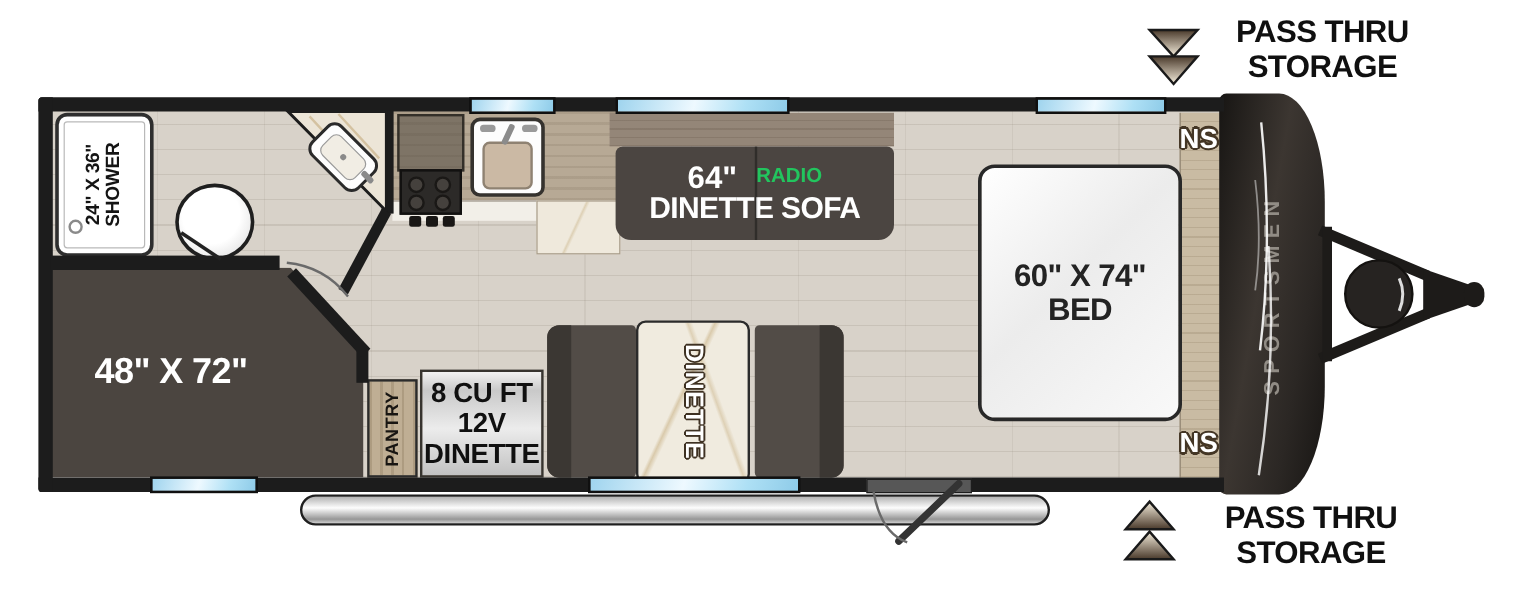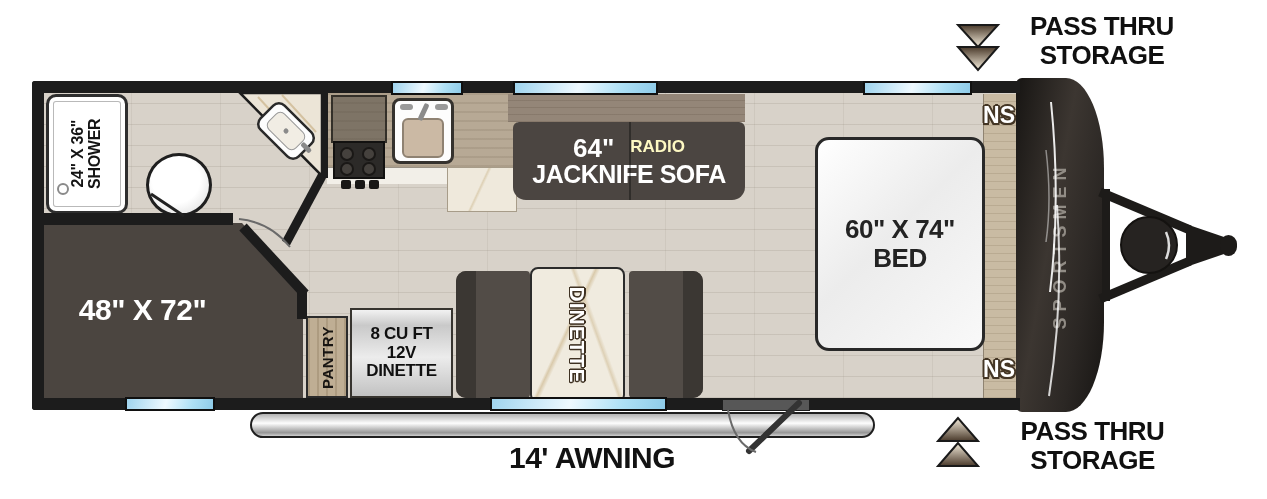--- a/index.html
+++ b/index.html
@@ -57,31 +57,31 @@
   .ksink .h1,.ksink .h2{position:absolute;top:3px;width:13px;height:6px;background:#9a9a9a;border-radius:3px;}
   .ksink .h1{left:5px;} .ksink .h2{left:40px;}
   
   .sofa-back{left:508px;top:94px;width:237px;height:28px;z-index:2;background:#948678;
     background-image:repeating-linear-gradient(0deg, rgba(60,45,30,.14) 0 1px, transparent 1px 7px);}
   .sofa-seat{left:513px;top:122px;width:232px;height:78px;z-index:2;background:#4b4541;border-radius:6px 6px 13px 13px;
     display:flex;flex-direction:column;align-items:center;justify-content:center;}
   .sofa-seat .divider{position:absolute;left:116px;top:0;width:2px;height:100%;background:rgba(0,0,0,.35);}
   .sofa-line1{display:flex;align-items:flex-start;gap:16px;}
   .sofa-size{color:#fff;font-weight:bold;font-size:26px;line-height:1;}
-  .sofa-radio{color:#fef9c3;font-weight:bold;font-size:17px;line-height:1;margin-top:3px;}
+  .sofa-radio{color:#22c55e;font-weight:bold;font-size:17px;line-height:1;margin-top:3px;}
   .sofa-name{color:#fff;font-weight:bold;font-size:25px;line-height:1.05;letter-spacing:-0.5px;white-space:nowrap;}
   
   .pantry{left:306px;top:316px;width:42px;height:82px;z-index:2;background:#bfae94;border:2px solid #2b2b2b;box-sizing:border-box;
     background-image:repeating-linear-gradient(90deg, rgba(90,70,40,.18) 0 2px, transparent 2px 9px);
     display:flex;align-items:center;justify-content:center;}
   .pantry .rot{transform:rotate(-90deg);font-weight:bold;font-size:15px;color:#181512;letter-spacing:0.5px;}
   .fridge{left:350px;top:308px;width:103px;height:90px;z-index:2;border:2px solid #37342f;box-sizing:border-box;
     background:linear-gradient(180deg,#f2f2f2,#c9c9c9 18%,#ececec 55%,#c2c2c2);
     display:flex;flex-direction:column;align-items:center;justify-content:center;}
-  .fridge div{font-weight:bold;font-size:17px;line-height:1.1;color:#101010;letter-spacing:-0.3px;}
+  .fridge div{font-weight:bold;font-size:23px;line-height:1.1;color:#101010;letter-spacing:-0.3px;}
   
   .bench{position:absolute;top:271px;width:74px;height:127px;background:#524c47;z-index:2;box-sizing:border-box;}
   .bench.left{left:456px;border-radius:10px 4px 4px 10px;}
   .bench.right{left:629px;width:74px;border-radius:4px 10px 10px 4px;}
   .bench .back{position:absolute;top:0;width:20px;height:100%;background:#3b3733;}
   .bench.left .back{left:0;border-radius:10px 0 0 10px;}
   .bench.right .back{right:0;border-radius:0 10px 10px 0;}
   .dtable{left:530px;top:267px;width:95px;height:136px;z-index:2;background:#f0ebdf;border:2px solid #2b2b2b;border-radius:8px;box-sizing:border-box;
     background-image:linear-gradient(115deg, transparent 40%, rgba(175,140,75,.35) 42%, transparent 45%),
                      linear-gradient(70deg, transparent 62%, rgba(175,140,75,.28) 64%, transparent 67%);
@@ -156,21 +156,21 @@
     <div class="h2"></div>
   </div>
 
   <div class="abs sofa-back"></div>
   <div class="abs sofa-seat">
     <div class="divider"></div>
     <div class="sofa-line1">
       <span class="sofa-size">64"</span>
       <span class="sofa-radio">RADIO</span>
     </div>
-    <div class="sofa-name">JACKNIFE SOFA</div>
+    <div class="sofa-name">DINETTE SOFA</div>
   </div>
 
   <div class="abs pantry">
     <div class="rot">PANTRY</div>
   </div>
   <div class="abs fridge">
     <div>8 CU FT</div>
     <div>12V</div>
     <div>DINETTE</div>
   </div>
@@ -191,21 +191,20 @@
     <div>BED</div>
   </div>
   <div class="abs ns" style="left:979px;top:102px;">NS</div>
   <div class="abs ns" style="left:979px;top:356px;">NS</div>
 
   <div class="abs cap">
     <div class="rot">SPORTSMEN</div>
   </div>
 
   <div class="abs awning"></div>
-  <div class="abs awning-label">14' AWNING</div>
 
   <div class="abs wall wall-top"></div>
   <div class="abs wall wall-bottom"></div>
   <div class="abs wall wall-left"></div>
   <div class="abs wall-bathroom wall"></div>
   <div class="abs wall-sink-right wall"></div>
   <div class="abs wall-bunk-right wall"></div>
 
   <div class="window" style="left:391px;width:72px;"></div>
   <div class="window" style="left:513px;width:145px;"></div>

